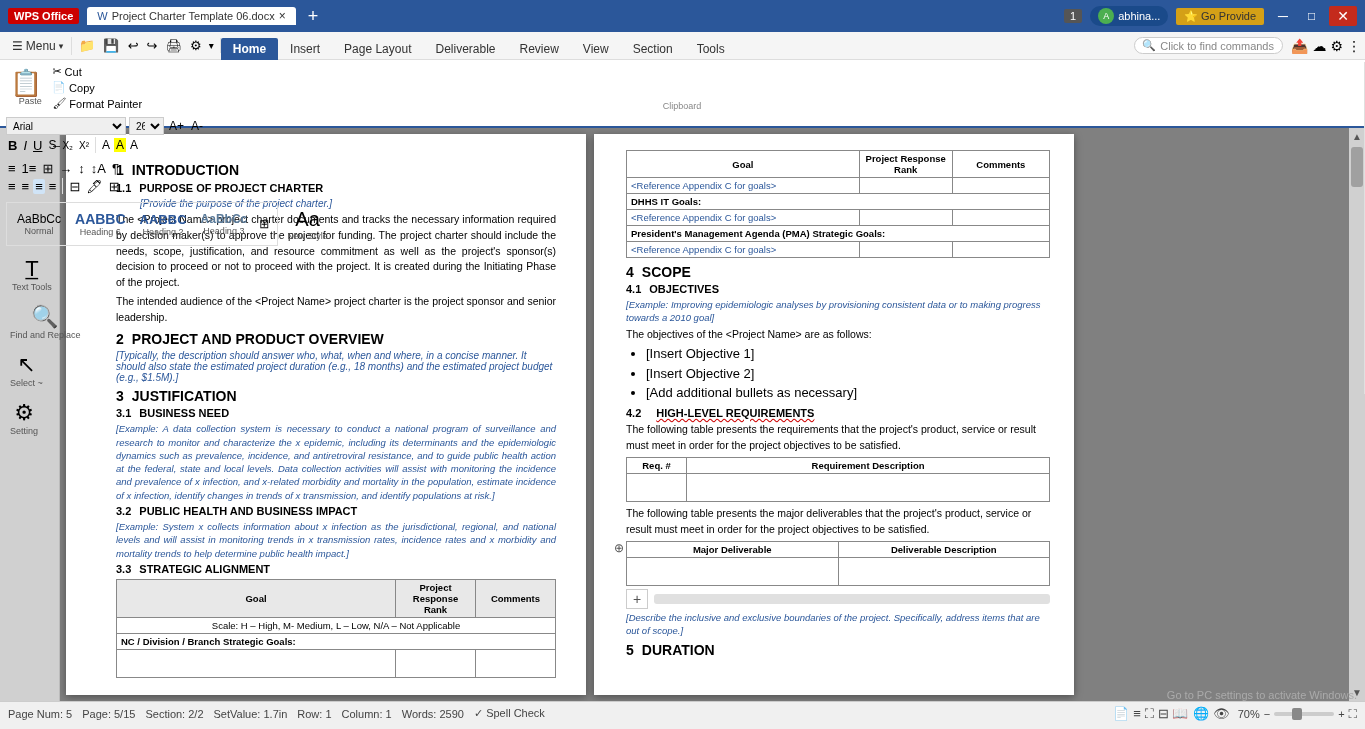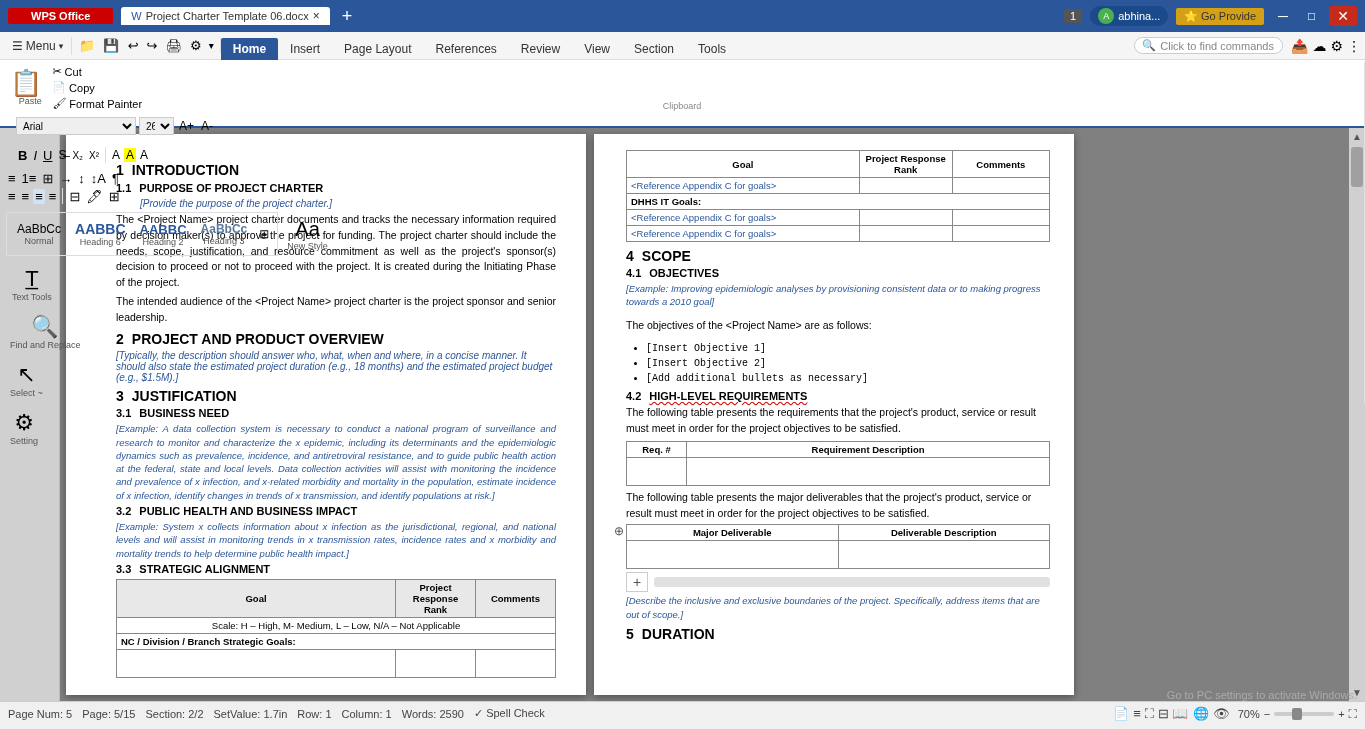--- a/index.html
+++ b/index.html
@@ -26,21 +26,21 @@
     
     #statusbar {
       display: flex; align-items: center; background: #f0f0f0; border-top: 1px solid #ccc; height: 24px; padding: 0 8px; font-size: 11px; color: #444; gap: 12px;
     }
     .si-preview { font-size: 11px; }
   </style>
 </head>
 <body>
 
 <div id="titlebar">
-  <div style="background:#cc0000;color:white;font-weight:bold;font-size:11px;padding:2px 23px;border-radius:2px;">WPS Office</div>
+  <div style="background:#cc0000;color:white;font-weight:bold;font-size:11px;padding:2px 6px;border-radius:2px;">WPS Office</div>
   <div style="background:white;color:#333;padding:2px 10px;border-radius:3px 3px 0 0;font-size:11px;display:flex;align-items:center;gap:4px;">
     <span style="color:#2b579a;">W</span>
     <span>Project Charter Template 06.docx</span>
     <span style="font-size:12px;cursor:pointer;">×</span>
   </div>
   <span style="color:white;font-size:18px;cursor:pointer;padding:0 4px;">+</span>
   <div style="margin-left:auto;display:flex;align-items:center;gap:8px;">
     <div style="background:#555;color:white;padding:1px 6px;border-radius:2px;font-size:11px;">1</div>
     <div style="display:flex;align-items:center;gap:4px;background:#1a4a8a;padding:2px 8px;border-radius:12px;font-size:11px;color:white;">
       <span style="background:#4caf50;color:white;border-radius:50%;width:16px;height:16px;display:flex;align-items:center;justify-content:center;font-size:9px;">A</span>
@@ -68,21 +68,21 @@
     <span style="cursor:pointer;font-size:13px;padding:0 3px;">↩</span>
     <span style="cursor:pointer;font-size:13px;padding:0 3px;">↪</span>
     <span style="cursor:pointer;font-size:13px;padding:0 3px;">🖨</span>
     <span style="cursor:pointer;font-size:13px;padding:0 3px;">⚙</span>
     <span style="cursor:pointer;font-size:10px;padding:0 2px;">▾</span>
   </div>
   <div style="display:flex;align-items:flex-end;height:28px;gap:0;">
     <div style="padding:4px 12px;font-size:12px;cursor:pointer;background:#2b579a;color:white;border-radius:2px 2px 0 0;font-weight:bold;">Home</div>
     <div style="padding:4px 12px;font-size:12px;cursor:pointer;color:#333;">Insert</div>
     <div style="padding:4px 12px;font-size:12px;cursor:pointer;color:#333;">Page Layout</div>
-    <div style="padding:4px 12px;font-size:12px;cursor:pointer;color:#333;">References</div>
+    <div style="padding:4px 12px;font-size:12px;cursor:pointer;color:#333;">Deliverable</div>
     <div style="padding:4px 12px;font-size:12px;cursor:pointer;color:#333;">Review</div>
     <div style="padding:4px 12px;font-size:12px;cursor:pointer;color:#333;">View</div>
     <div style="padding:4px 12px;font-size:12px;cursor:pointer;color:#333;">Section</div>
     <div style="padding:4px 12px;font-size:12px;cursor:pointer;color:#333;">Tools</div>
   </div>
   <div style="margin-left:auto;display:flex;align-items:center;border:1px solid #ccc;border-radius:10px;padding:1px 8px;font-size:11px;color:#888;gap:4px;background:white;">
     <span>🔍</span>
     <span>Click to find commands</span>
   </div>
   <div style="display:flex;align-items:center;gap:4px;margin-left:8px;">
@@ -110,21 +110,21 @@
         <span>Copy</span>
       </div>
       <div style="display:flex;align-items:center;cursor:pointer;padding:1px 3px;border-radius:2px;gap:3px;font-size:11px;">
         <span>🖌</span>
         <span>Format Painter</span>
       </div>
     </div>
     <span style="position:absolute;bottom:2px;left:0;right:0;text-align:center;font-size:9px;color:#888;">Clipboard</span>
   </div>
 
-  <div style="display:flex;flex-direction:column;border-right:1px solid #e0e0e0;padding:4px 16px;gap:12px;position:relative;min-width:220px;">
+  <div style="display:flex;flex-direction:column;border-right:1px solid #e0e0e0;padding:4px 6px;gap:2px;position:relative;min-width:220px;">
     <div style="display:flex;align-items:center;gap:3px;">
       <select style="border:1px solid #ccc;padding:1px 2px;font-size:10px;height:18px;width:120px;">
         <option>Arial</option>
       </select>
       <select style="border:1px solid #ccc;padding:1px 2px;font-size:10px;height:18px;width:35px;">
         <option>26</option>
       </select>
       <button style="border:none;background:none;cursor:pointer;font-size:12px;padding:0 2px;">A+</button>
       <button style="border:none;background:none;cursor:pointer;font-size:12px;padding:0 2px;">A-</button>
     </div>
@@ -322,48 +322,51 @@
           </tr>
           <tr>
             <td colspan="3" style="border:1px solid #888;padding:2px 4px;font-weight:bold;">DHHS IT Goals:</td>
           </tr>
           <tr>
             <td style="border:1px solid #888;padding:2px 4px;color:#2b579a;">&lt;Reference Appendix C for goals&gt;</td>
             <td style="border:1px solid #888;padding:2px 4px;"></td>
             <td style="border:1px solid #888;padding:2px 4px;"></td>
           </tr>
           <tr>
+            <td colspan="3" style="border:1px solid #888;padding:2px 4px;font-weight:bold;">President's Management Agenda (PMA)  Strategic Goals:</td>
+          </tr>
+          <tr>
             <td style="border:1px solid #888;padding:2px 4px;color:#2b579a;">&lt;Reference Appendix C for goals&gt;</td>
             <td style="border:1px solid #888;padding:2px 4px;"></td>
             <td style="border:1px solid #888;padding:2px 4px;"></td>
           </tr>
         </tbody>
       </table>
 
       <div style="font-size:14px;font-weight:bold;margin:5px 0 3px;display:flex;gap:8px;">
         <span>4</span>
         <span>SCOPE</span>
       </div>
 
       <div style="font-size:11px;font-weight:bold;margin:3px 0;display:flex;gap:8px;">
         <span>4.1</span>
         <span>OBJECTIVES</span>
       </div>
 
-      <div style="color:#2b579a;font-style:italic;font-size:9.5px;margin:2px 0 9px 0;line-height:1.4;">[Example: Improving epidemiologic analyses by provisioning consistent data or to making progress towards a 2010 goal]</div>
+      <div style="color:#2b579a;font-style:italic;font-size:9.5px;margin:2px 0 2px 0;line-height:1.4;">[Example: Improving epidemiologic analyses by provisioning consistent data or to making progress towards a 2010 goal]</div>
 
       <p style="font-size:10.5px;line-height:1.5;margin:2px 0;">The objectives of the &lt;Project Name&gt; are as follows:</p>
 
-      <ul style="margin:8px 0 4px 20px;font-size:10px;line-height:1.5;font-family:Liberation Mono, monospace;">
+      <ul style="margin:2px 0 4px 20px;font-size:13px;line-height:1.5;">
         <li>[Insert Objective 1]</li>
         <li>[Insert Objective 2]</li>
         <li>[Add additional bullets as necessary]</li>
       </ul>
 
-      <div style="font-size:11px;font-weight:bold;margin:3px 0;display:flex;gap:8px;">
+      <div style="font-size:11px;font-weight:bold;margin:3px 0;display:flex;gap:15px;">
         <span>4.2</span>
         <span style="text-decoration:underline;text-decoration-style:wavy;text-decoration-color:#cc0000;">HIGH-LEVEL REQUIREMENTS</span>
       </div>
 
       <p style="font-size:10.5px;line-height:1.5;margin:2px 0;">The following table presents the requirements that the project's product, service or result must meet in order for the project objectives to be satisfied.</p>
 
       <table style="width:100%;border-collapse:collapse;font-size:9.5px;margin:4px 0;">
         <thead>
           <tr>
             <th style="border:1px solid #888;padding:2px 4px;font-weight:bold;width:60px;">Req. #</th>

